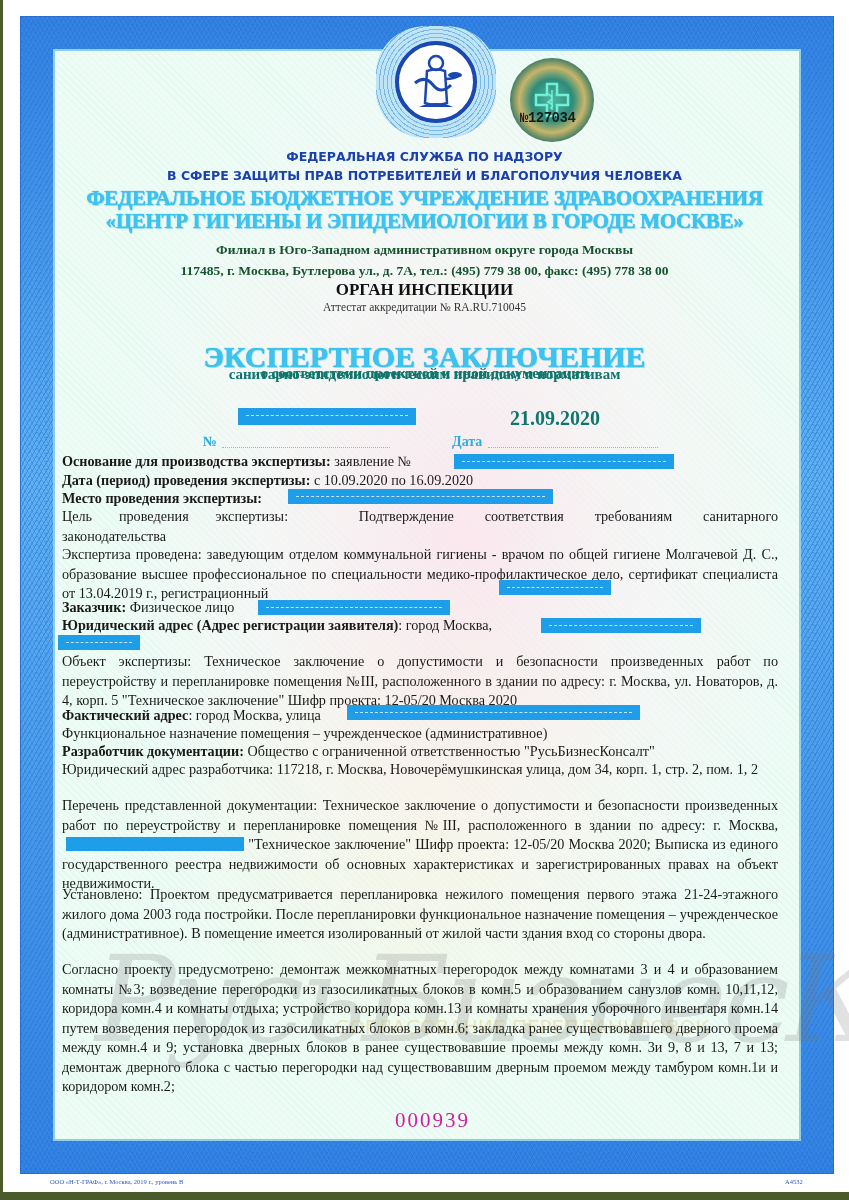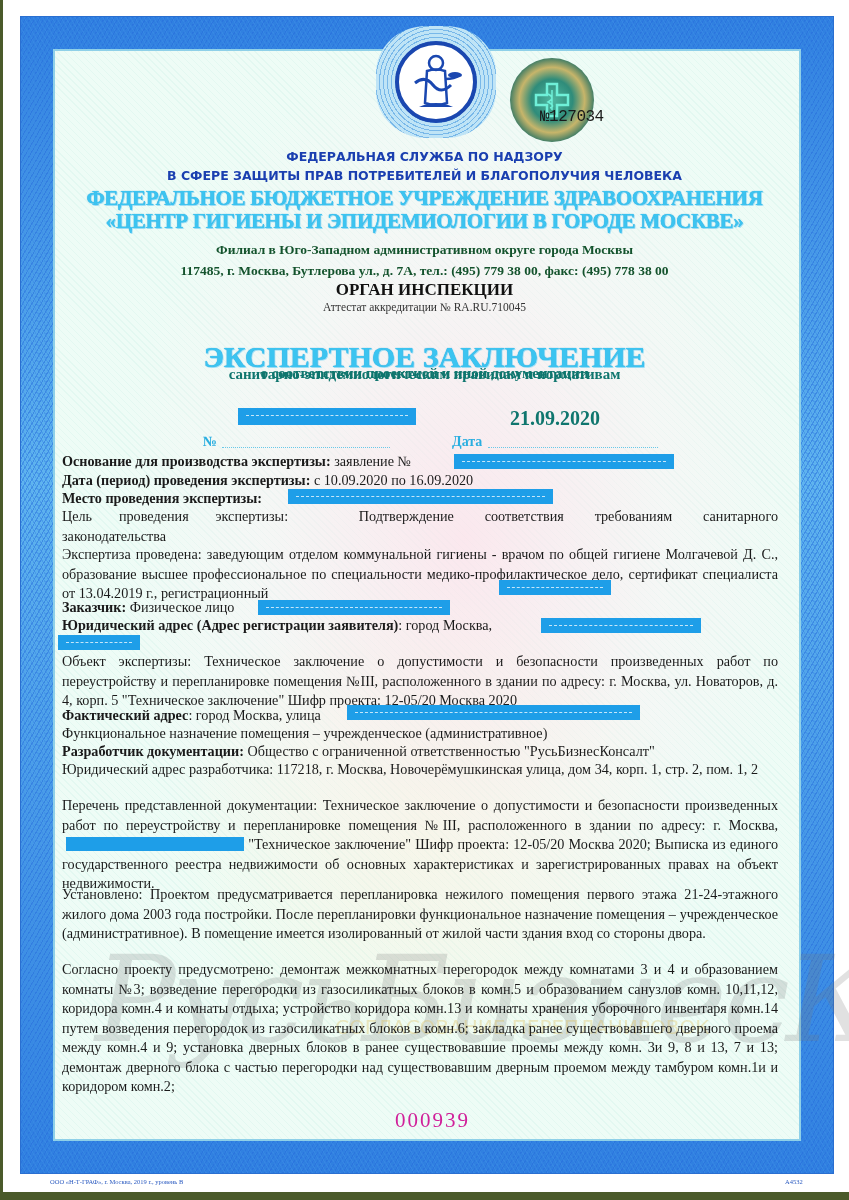--- a/index.html
+++ b/index.html
@@ -37,21 +37,21 @@
   .emblem {
     position: absolute; left: 395px; top: 41px; width: 82px; height: 82px; border-radius: 50%;
     background: #ffffff; border: 4px solid #1a47b0; box-sizing: border-box;
     display: flex; align-items: center; justify-content: center;
   }
   .hologram {
     position: absolute; left: 510px; top: 58px; width: 84px; height: 84px; border-radius: 50%;
     background: radial-gradient(circle, #4fb6a0 0%, #2f8c7a 35%, #c7b56a 55%, #1f6f64 75%, #0f4a45 100%);
     display: flex; align-items: center; justify-content: center;
   }
-  .holo-num { position: absolute; bottom: 16px; left: 30px; font-size: 16px; color: #1a1a1a; font-family: "Liberation Mono", monospace; font-weight: normal; letter-spacing: -0.5px; }
+  .holo-num { position: absolute; bottom: 16px; left: 10px; font-size: 14px; color: #1a1a1a; font-family: "Liberation Mono", monospace; font-weight: bold; letter-spacing: -0.5px; }
   .t { position: absolute; white-space: nowrap; }
   .c { left: 0; width: 849px; text-align: center; }
   .hdr-blue { color: #1a3fb0; font-family: "DejaVu Sans", sans-serif; font-weight: bold; font-size: 12.5px; }
   .hdr-cyan {
     color: #3cc4f0; font-weight: bold; font-size: 21px; letter-spacing: -0.3px;
     text-shadow: 0 0 1px #1a9ad8, 1px 1px 0 #a8e4f8;
   }
   .hdr-black { color: #14532d; font-weight: bold; font-size: 13.5px; }
   .organ { color: #111; font-weight: bold; font-size: 17px; }
   .attest { color: #333; font-size: 11.5px; }

